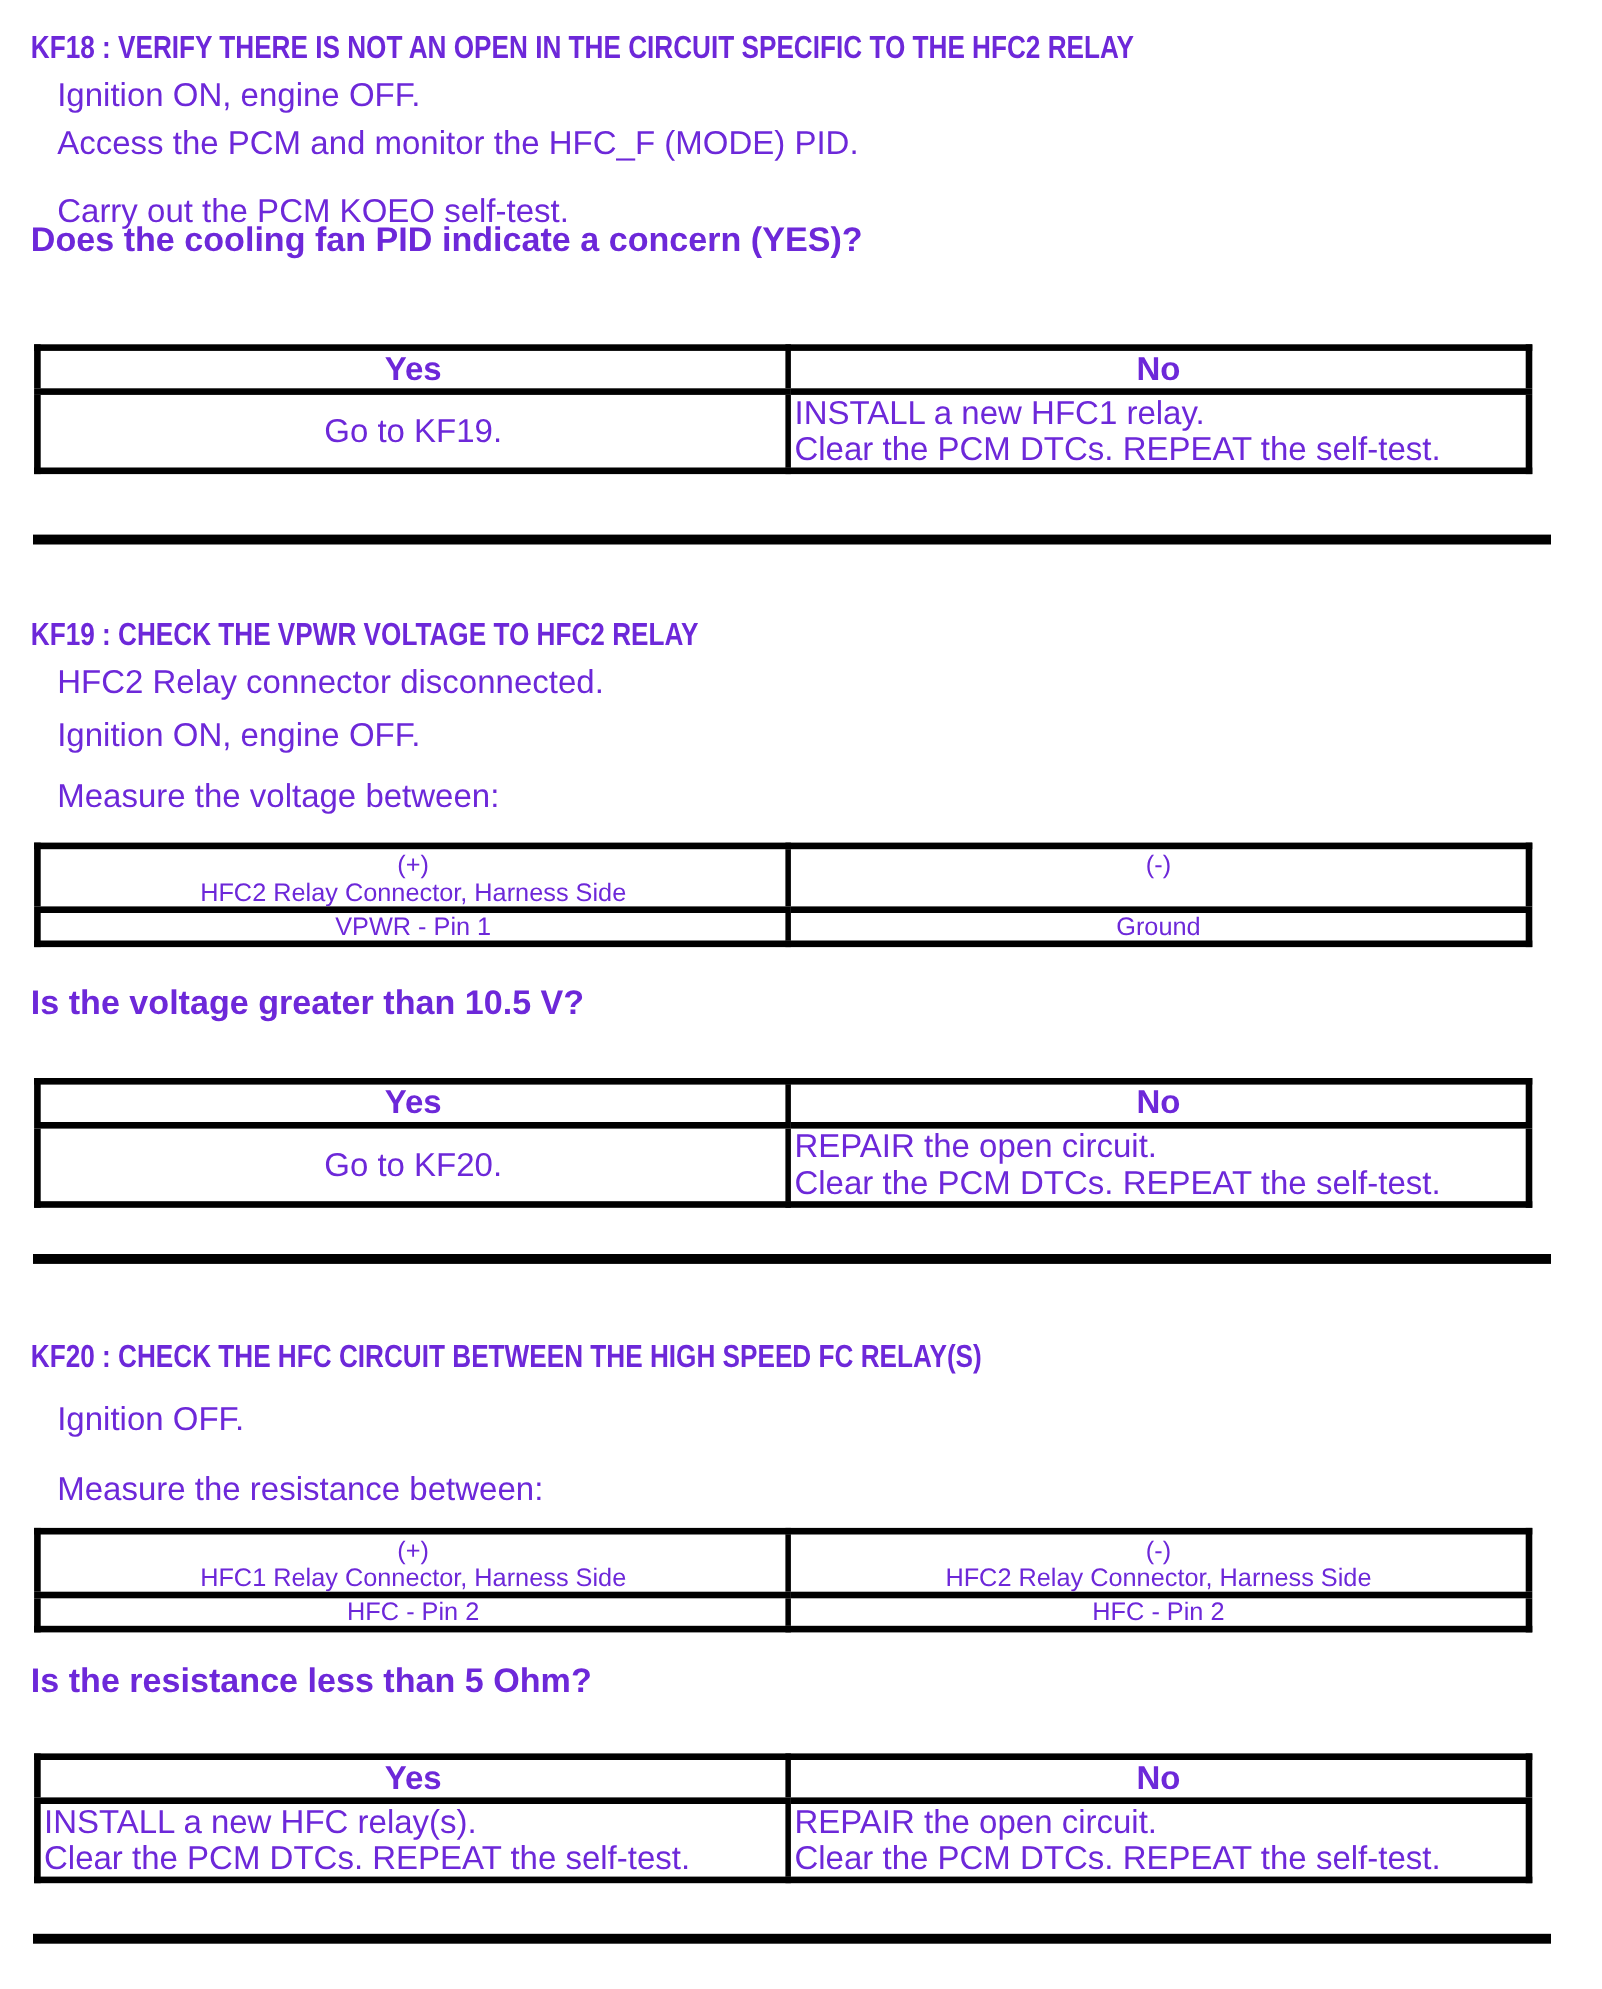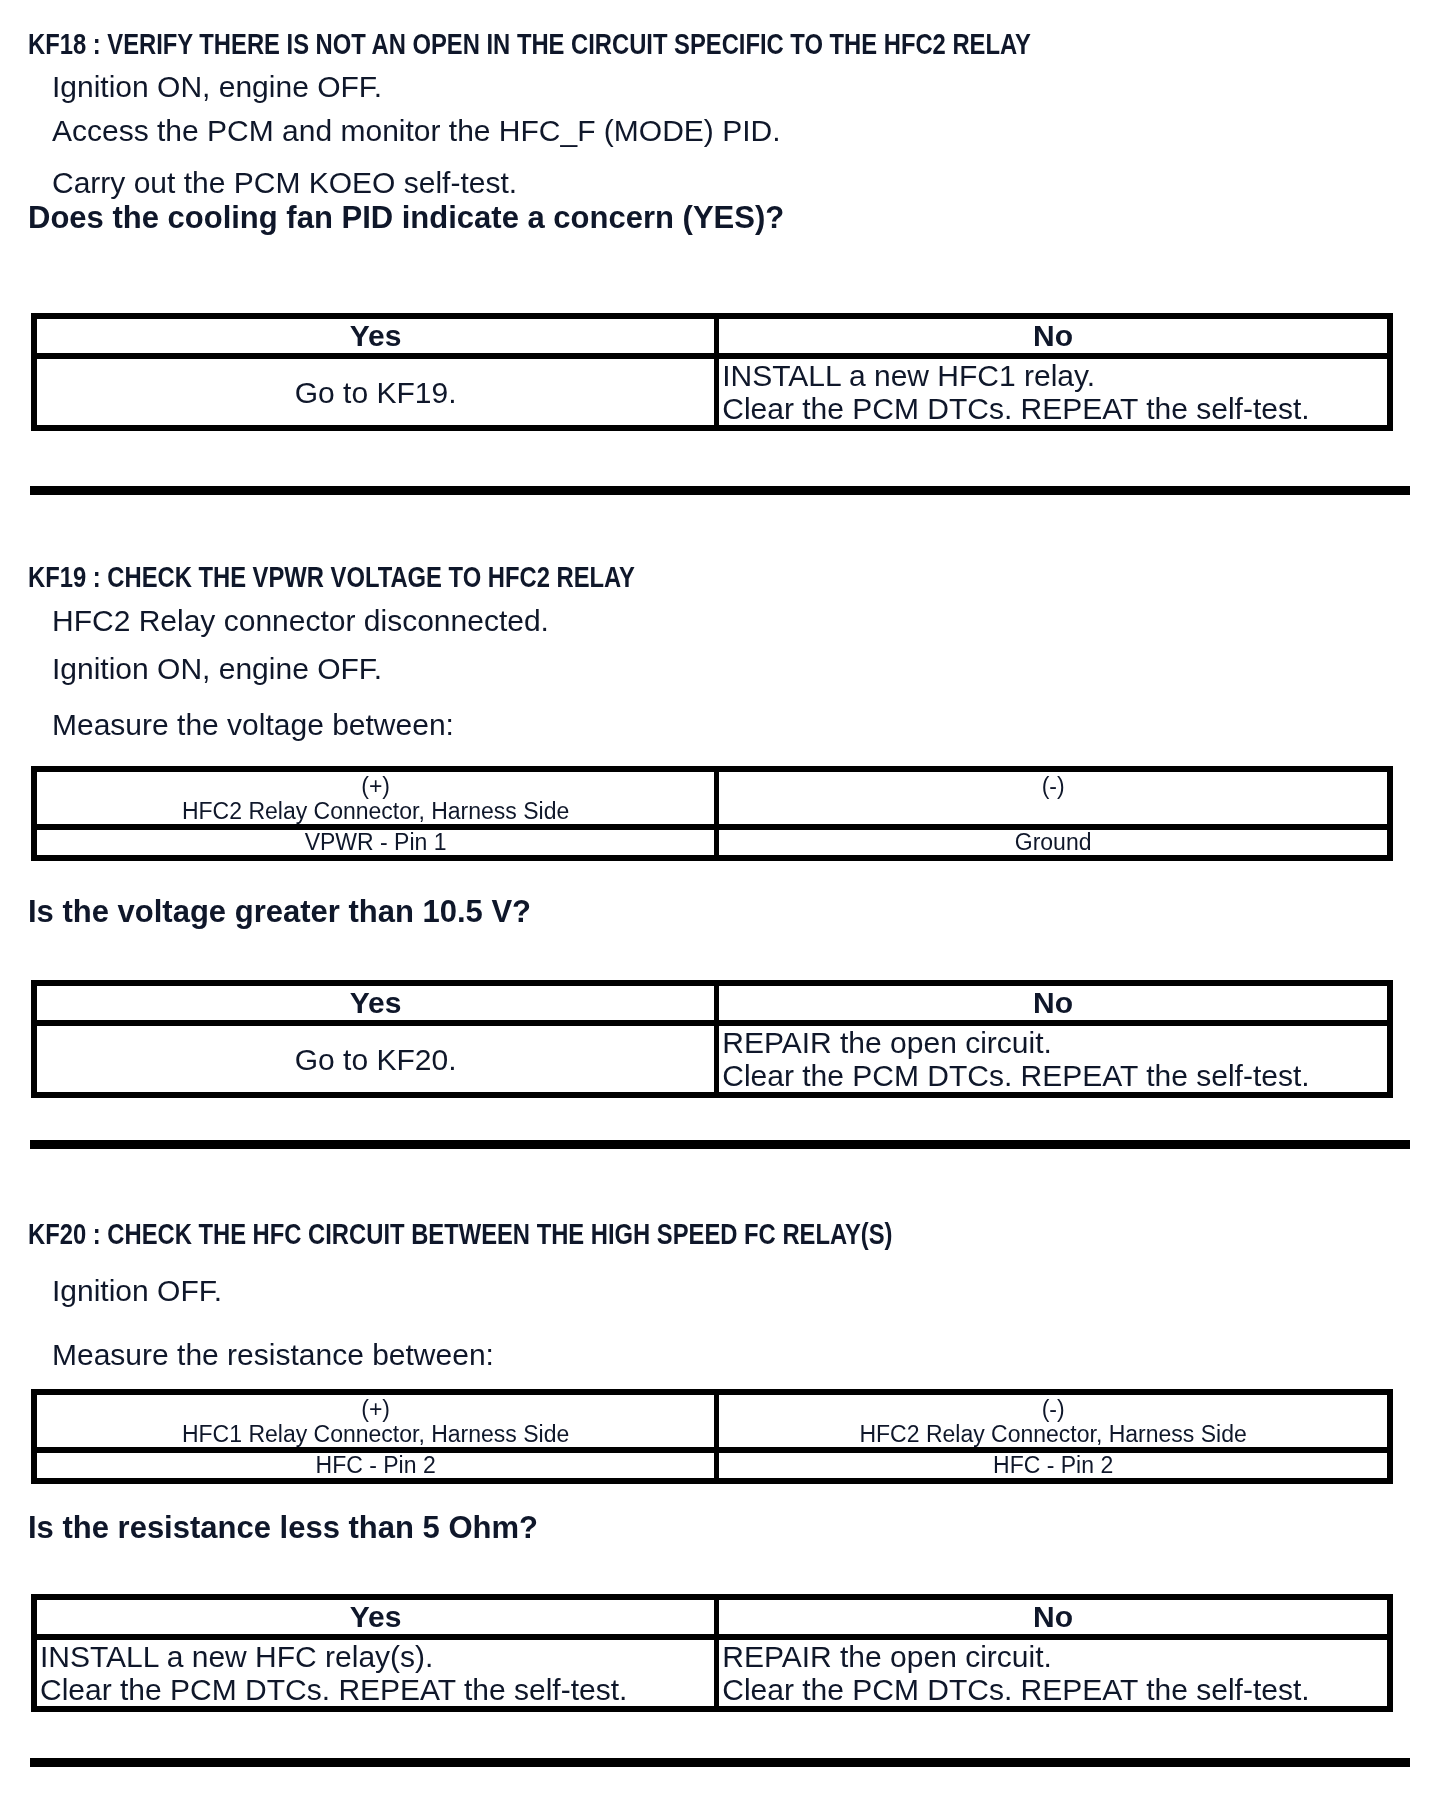--- a/index.html
+++ b/index.html
@@ -1,20 +1,20 @@
 <!DOCTYPE html>
 <html><head>
 <meta charset="utf-8">
 <style>
   html,body { margin:0; padding:0; background:#fff; }
   .page {
     position:relative;
     width:1456px; height:1808px;
     background:#ffffff;
-    color:#0f172a;
+    color:#6d28d9;
     font-family:"Liberation Sans", sans-serif;
     overflow:hidden;
   }
   .abs { position:absolute; left:28px; white-space:pre-line; }
   .sec-title {
     font-size:29px; font-weight:bold;
     transform:scaleX(0.82); transform-origin:0 50%;
     white-space:pre;
   }
   .body-line { font-size:30px;margin-left:24px; }
@@ -51,21 +51,21 @@
   table.measure tbody tr { height:27px; }
 </style>
 </head>
 <body>
 
 <div class="page">
 
   <div class="abs sec-title" style="top:28px">KF18 : VERIFY THERE IS NOT AN OPEN IN THE CIRCUIT SPECIFIC TO THE HFC2 RELAY</div>
   <div class="abs body-line" style="top:70px">Ignition ON, engine OFF.</div>
   <div class="abs body-line" style="top:114px">Access the PCM and monitor the  HFC_F (MODE) PID.</div>
-  <div class="abs body-line" style="top:166px">Carry out the PCM KOEO self-test.</div>
+  <div class="abs body-line" style="top:176px">Carry out the PCM KOEO self-test.</div>
   <div class="abs question" style="top:200px">Does the cooling fan PID indicate a concern (YES)?</div>
 
   <table class="doc-table decision" style="top:313px">
     <colgroup>
         <col class="c1">
         <col class="c2">
       </colgroup>
     <thead>
       <tr>
         <th>Yes</th>

